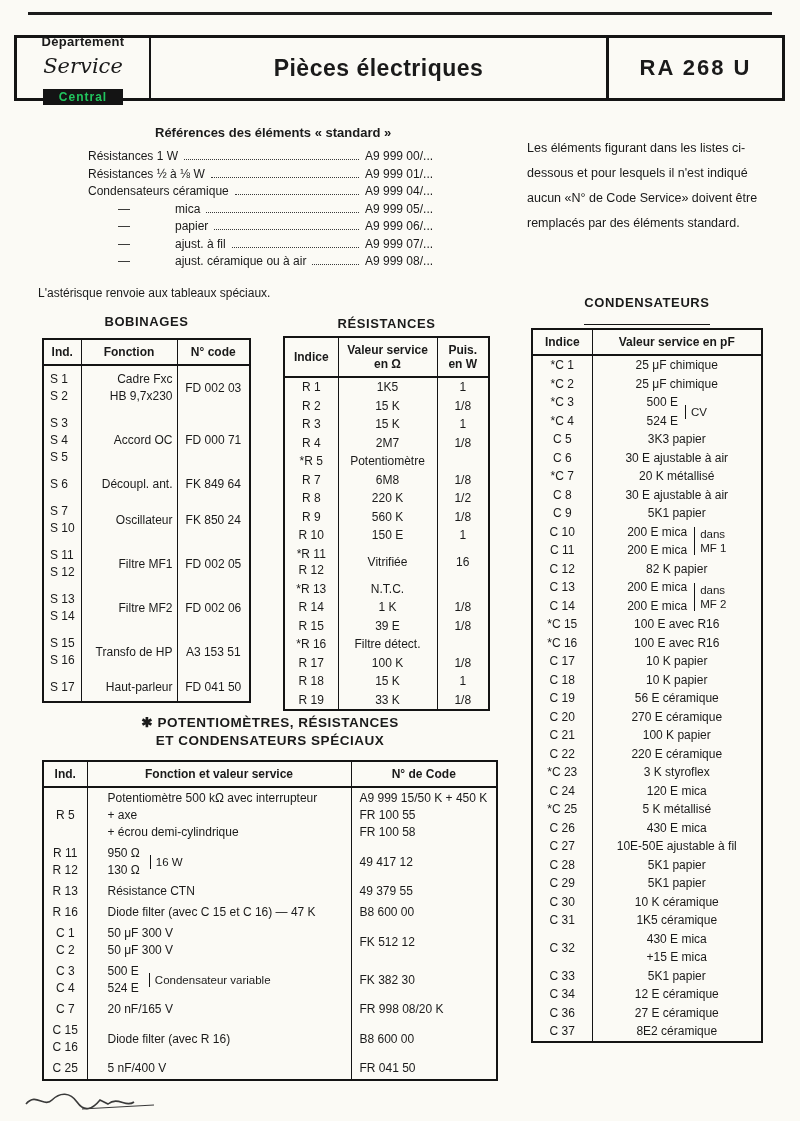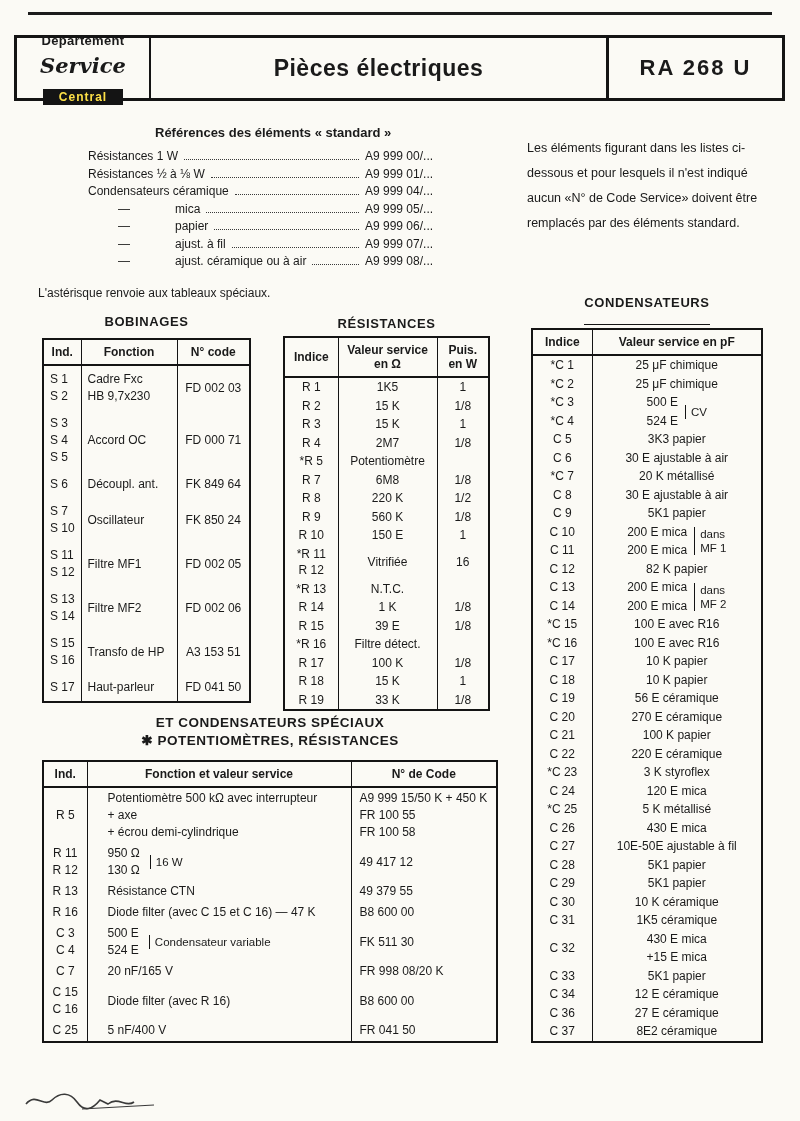--- a/index.html
+++ b/index.html
@@ -10,22 +10,22 @@
     font-family:"Liberation Sans", sans-serif; overflow:hidden;
   }
   .top-rule { position:absolute; left:28px; top:12px; width:744px; height:3px; background:#1c1c1c; }
 
   
   .header-box { position:absolute; left:14px; top:35px; width:771px; height:66px;
     border:3px solid #141414; display:flex; align-items:stretch; background:#fbfaf5; }
   .dept-cell { width:134px; border-right:2.5px solid #141414; display:flex; flex-direction:column;
     align-items:center; justify-content:center; padding-top:2px;gap:8px; }
   .dept-name { font-size:13px; font-weight:bold; letter-spacing:.3px; }
-  .dept-script { font-family:"DejaVu Serif", serif; font-style:italic; font-weight:bold; font-size:21px; margin-top:-3px; }
-  .dept-central { background:#141414; color:#fde047; font-size:12px; font-weight:bold; padding:1px 16px; letter-spacing:1px; margin-top:3px; }
+  .dept-script { font-family:"DejaVu Serif", serif; font-style:italic; font-weight:normal; font-size:21px; margin-top:-3px; }
+  .dept-central { background:#141414; color:#22c55e; font-size:12px; font-weight:bold; padding:1px 16px; letter-spacing:1px; margin-top:3px; }
   .title-cell { flex:1; display:flex; align-items:center; justify-content:center;
     font-size:23px; font-weight:bold; letter-spacing:.5px; }
   .model-cell { width:176px; border-left:3px solid #141414; display:flex; align-items:center; justify-content:center;
     font-size:22px; font-weight:bold; letter-spacing:2px; }
 
   
   .refs-title { position:absolute; left:155px; top:125px; font-size:13px; font-weight:bold; }
   .refs-lines { position:absolute; left:88px; top:149px; width:372px; font-size:12px; }
   .ref-line { display:flex; align-items:baseline; height:17.5px; }
   .ref-indent { display:inline-block; width:87px; padding-left:30px; flex:none; }
@@ -50,21 +50,21 @@
     border:2.5px solid #141414; background:#fbfaf5; }
   .tbl thead th { border-bottom:2px solid #141414; font-weight:bold; text-align:center;
     padding:5px 2px; line-height:14px; white-space:pre-line; }
   .tbl th + th, .tbl td + td { border-left:1.6px solid #141414; }
   .pre { white-space:pre-line; }
   .tbl td { vertical-align:middle; }
 
   #tbl-bob { left:42px; top:338px; width:209px; }
   #tbl-bob td { padding:5px 4px; line-height:17px; }
   #tbl-bob .c-ind { text-align:left; padding-left:6px; }
-  #tbl-bob .c-fn  { text-align:left; padding-left:6px; }
+  #tbl-bob .c-fn  { text-align:right; padding-left:6px; }
   #tbl-bob .c-code{ text-align:center; }
 
   #tbl-res { left:283px; top:336px; width:207px; }
   #tbl-res td { padding:1px 2px; line-height:16.5px; text-align:center; }
 
   #tbl-cond { left:531px; top:328px; width:232px; }
   #tbl-cond td { padding:0 2px; line-height:18.5px; text-align:center; }
   .val-wrap { display:flex; align-items:center; justify-content:center; gap:7px; }
   .note { border-left:1.4px solid #141414; padding-left:5px; white-space:pre-line;
     font-size:11.5px; line-height:14px; text-align:left; }
@@ -662,22 +662,22 @@
           <td>
             <div class="val-wrap">
               <span class="pre">8E2 céramique</span>
             </div>
           </td>
         </tr>
 </tbody>
   </table>
 
   <div class="spec-title">
+    <div>✱ POTENTIOMÈTRES,  RÉSISTANCES</div>
     <div>ET CONDENSATEURS SPÉCIAUX</div>
-    <div>✱ POTENTIOMÈTRES,  RÉSISTANCES</div>
   </div>
 
   <table class="tbl" id="tbl-spec">
     <colgroup>
         <col style="width:44px">
         <col style="width:264px">
         <col>
       </colgroup>
     <thead>
       <tr>
@@ -727,32 +727,43 @@
   <tr>
           <td class="c-ind pre">R 16</td>
           <td class="c-fn">
             <div class="fn-wrap">
               <span class="pre">Diode filter (avec C 15 et C 16) — 47 K</span>
             </div>
           </td>
           <td class="c-code pre">B8 600 00</td>
         </tr>
 
+  <tr>
+          <td class="c-ind pre">C 1
+C 2</td>
+          <td class="c-fn">
+            <div class="fn-wrap">
+              <span class="pre">50 μF 300 V
+50 μF 300 V</span>
+            </div>
+          </td>
+          <td class="c-code pre">FK 512 12</td>
+        </tr>
 
   <tr>
           <td class="c-ind pre">C 3
 C 4</td>
           <td class="c-fn">
             <div class="fn-wrap">
               <span class="pre">500 E
 524 E</span>
               <span class="note">Condensateur variable</span>
             </div>
           </td>
-          <td class="c-code pre">FK 511 30</td>
+          <td class="c-code pre">FK 382 30</td>
         </tr>
 
   <tr>
           <td class="c-ind pre">C 7</td>
           <td class="c-fn">
             <div class="fn-wrap">
               <span class="pre">20 nF/165 V</span>
             </div>
           </td>
           <td class="c-code pre">FR 998 08/20 K</td>

